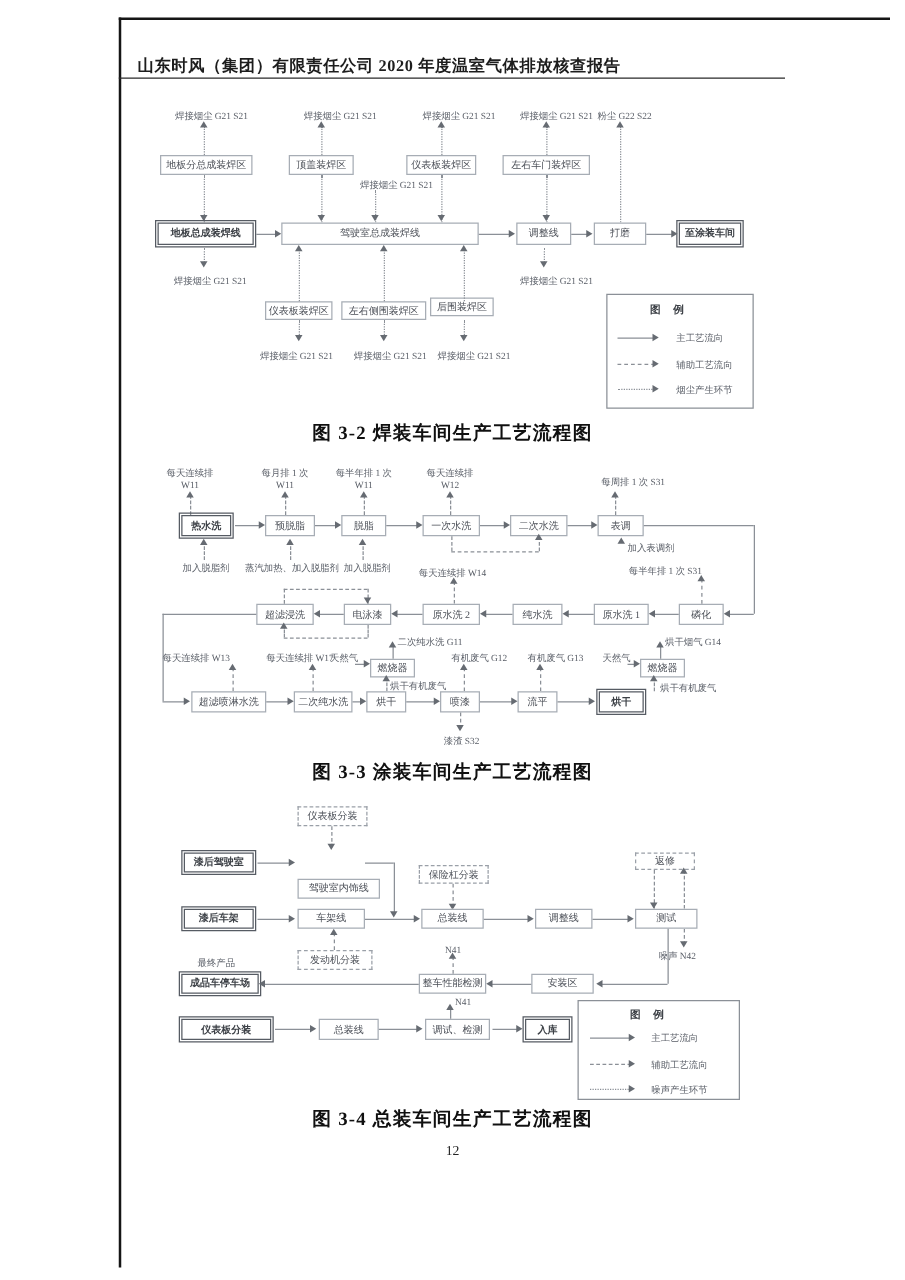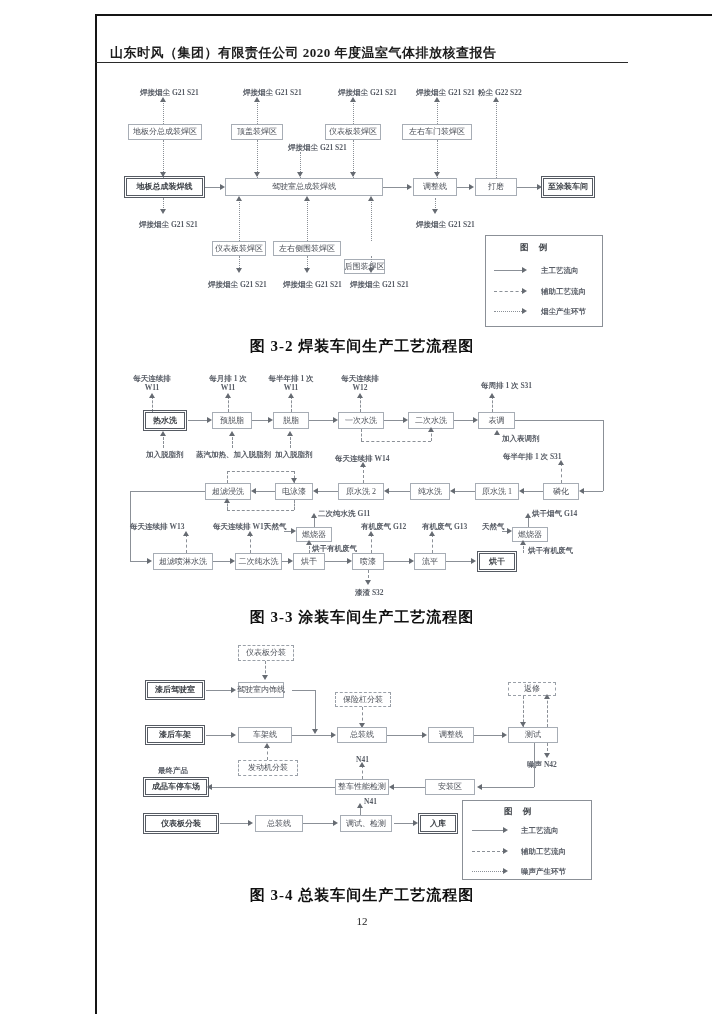--- a/index.html
+++ b/index.html
@@ -7,21 +7,21 @@
         font-family:"Liberation Serif",serif;overflow:hidden;color:#333;}
   .frameL{position:absolute;width:0;border-left:2px solid #151515;}
   .frameT{position:absolute;height:0;border-top:2px solid #151515;}
   .hdr{position:absolute;font-size:13px;font-weight:bold;letter-spacing:.5px;color:#1d1d1d;white-space:nowrap;}
   .rule{position:absolute;height:0;border-top:1.5px solid #2a2a2a;}
   .bx,.bx2,.bxd{position:absolute;box-sizing:border-box;display:flex;align-items:center;justify-content:center;
         white-space:nowrap;font-size:8px;line-height:1;color:#4b4f57;background:#fff;padding:0 2px;}
   .bx{border:1px solid #a7adb5;}
   .bx2{border:1px solid #565b63;outline:1px solid #565b63;outline-offset:1px;font-weight:bold;color:#3c4046;}
   .bxd{border:1px dashed #9aa0a8;}
-  .lb{position:absolute;font-size:7.5px;color:#585d66;white-space:nowrap;line-height:1.2;font-weight:bold;}
+  .lb{position:absolute;font-size:7.5px;color:#585d66;white-space:nowrap;line-height:1.2;}
   .lb.c{text-align:center;}
   .lb.b{font-weight:bold;font-size:8.5px;color:#3c4046;letter-spacing:4px;}
   .hl{position:absolute;height:0;border-top:1px solid #8b9097;}
   .vl{position:absolute;width:0;border-left:1px solid #8b9097;}
   .hl.d{border-top-style:dashed;}.vl.d{border-left-style:dashed;}
   .hl.o{border-top-style:dotted;}.vl.o{border-left-style:dotted;}
   .ar{position:absolute;width:0;height:0;}
   .ar.r{border-top:3px solid transparent;border-bottom:3px solid transparent;border-left:5px solid #666b72;}
   .ar.l{border-top:3px solid transparent;border-bottom:3px solid transparent;border-right:5px solid #666b72;}
   .ar.u{border-left:3px solid transparent;border-right:3px solid transparent;border-bottom:5px solid #666b72;}
@@ -92,21 +92,21 @@
 
   <div class="vl o" style="left:163px;top:198px;height:14px"></div>
     <div class="ar dn" style="left:160px;top:209px"></div>
   <div class="lb" style="left:139px;top:220px">焊接烟尘 G21 S21</div>
   <div class="vl o" style="left:435px;top:198px;height:14px"></div>
     <div class="ar dn" style="left:432px;top:209px"></div>
   <div class="lb" style="left:416px;top:220px">焊接烟尘 G21 S21</div>
 
   <div class="bx" style="left:212px;top:241px;width:54px;height:15px">仪表板装焊区</div>
   <div class="bx" style="left:273px;top:241px;width:68px;height:15px">左右侧围装焊区</div>
-  <div class="bx" style="left:344px;top:259px;width:41px;height:15px">后围装焊区</div>
+  <div class="bx" style="left:344px;top:238px;width:51px;height:15px">后围装焊区</div>
 
   <div class="vl o" style="left:239px;top:198px;height:43px"></div>
     <div class="ar u" style="left:236px;top:196px"></div>
   <div class="vl o" style="left:307px;top:198px;height:43px"></div>
     <div class="ar u" style="left:304px;top:196px"></div>
   <div class="vl o" style="left:371px;top:198px;height:43px"></div>
     <div class="ar u" style="left:368px;top:196px"></div>
 
   <div class="vl o" style="left:239px;top:256px;height:14px"></div>
     <div class="ar dn" style="left:236px;top:268px"></div>
@@ -299,21 +299,21 @@
     <div class="ar dn" style="left:365px;top:580px"></div>
   <div class="lb" style="left:355px;top:588px">漆渣 S32</div>
 
   <div class="cap" style="top:608px">图 3-3 涂装车间生产工艺流程图</div>
 
   <div class="bxd" style="left:238px;top:645px;width:56px;height:16px">仪表板分装</div>
   <div class="vl d" style="left:265px;top:661px;height:17px"></div>
     <div class="ar dn" style="left:262px;top:675px"></div>
 
   <div class="bx2" style="left:147px;top:682px;width:56px;height:16px">漆后驾驶室</div>
-  <div class="bx" style="left:238px;top:682px;width:46px;height:16px">驾驶室内饰线</div>
+  <div class="bx" style="left:238px;top:703px;width:66px;height:16px">驾驶室内饰线</div>
   <div class="hl" style="left:206px;top:690px;width:26px"></div>
     <div class="ar r" style="left:231px;top:687px"></div>
   <div class="hl" style="left:292px;top:690px;width:23px"></div>
   <div class="vl" style="left:315px;top:690px;height:42px"></div>
     <div class="ar dn" style="left:312px;top:729px"></div>
 
   <div class="bxd" style="left:335px;top:692px;width:56px;height:15px">保险杠分装</div>
   <div class="vl d" style="left:362px;top:707px;height:19px"></div>
     <div class="ar dn" style="left:359px;top:723px"></div>
 

